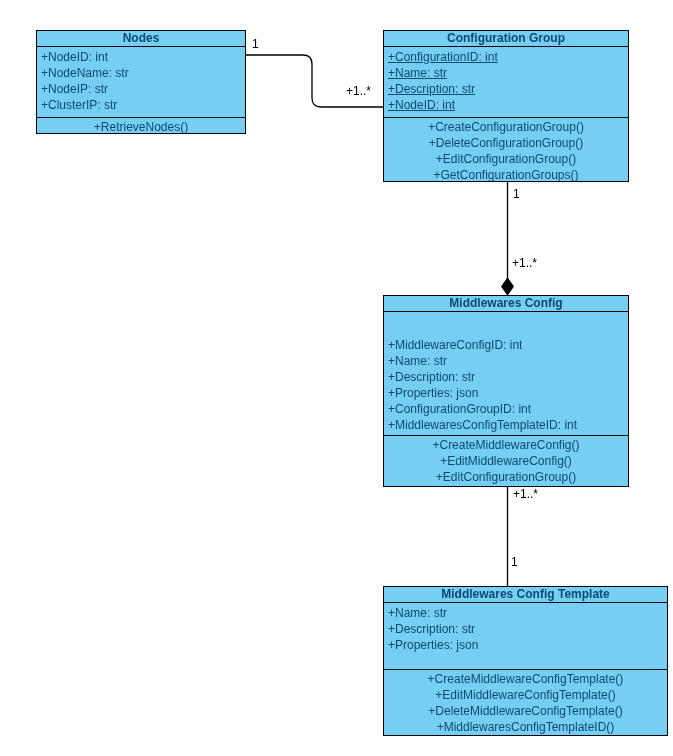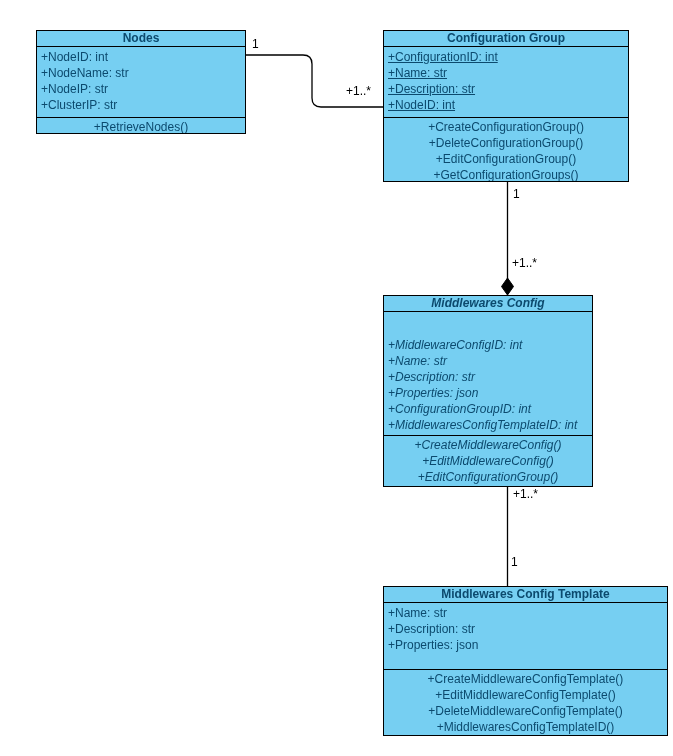--- a/index.html
+++ b/index.html
@@ -119,21 +119,21 @@
       <div class="uml-row">+NodeID: int</div>
     </div>
     <div class="uml-methods">
       <div class="uml-row">+CreateConfigurationGroup()</div>
       <div class="uml-row">+DeleteConfigurationGroup()</div>
       <div class="uml-row">+EditConfigurationGroup()</div>
       <div class="uml-row">+GetConfigurationGroups()</div>
     </div>
   </div>
 
-  <div class="uml-class" style="left:383px; top:295px; width:210px; height:192px;font-style:italic;">
+  <div class="uml-class" style="left:383px; top:295px; width:246px; height:192px;">
     <div class="uml-title">Middlewares Config</div>
     <div class="uml-attrs" style="height:101px;margin-top:23px;">
       <div class="uml-row">+MiddlewareConfigID: int</div>
       <div class="uml-row">+Name: str</div>
       <div class="uml-row">+Description: str</div>
       <div class="uml-row">+Properties: json</div>
       <div class="uml-row">+ConfigurationGroupID: int</div>
       <div class="uml-row">+MiddlewaresConfigTemplateID: int</div>
     </div>
     <div class="uml-methods">

